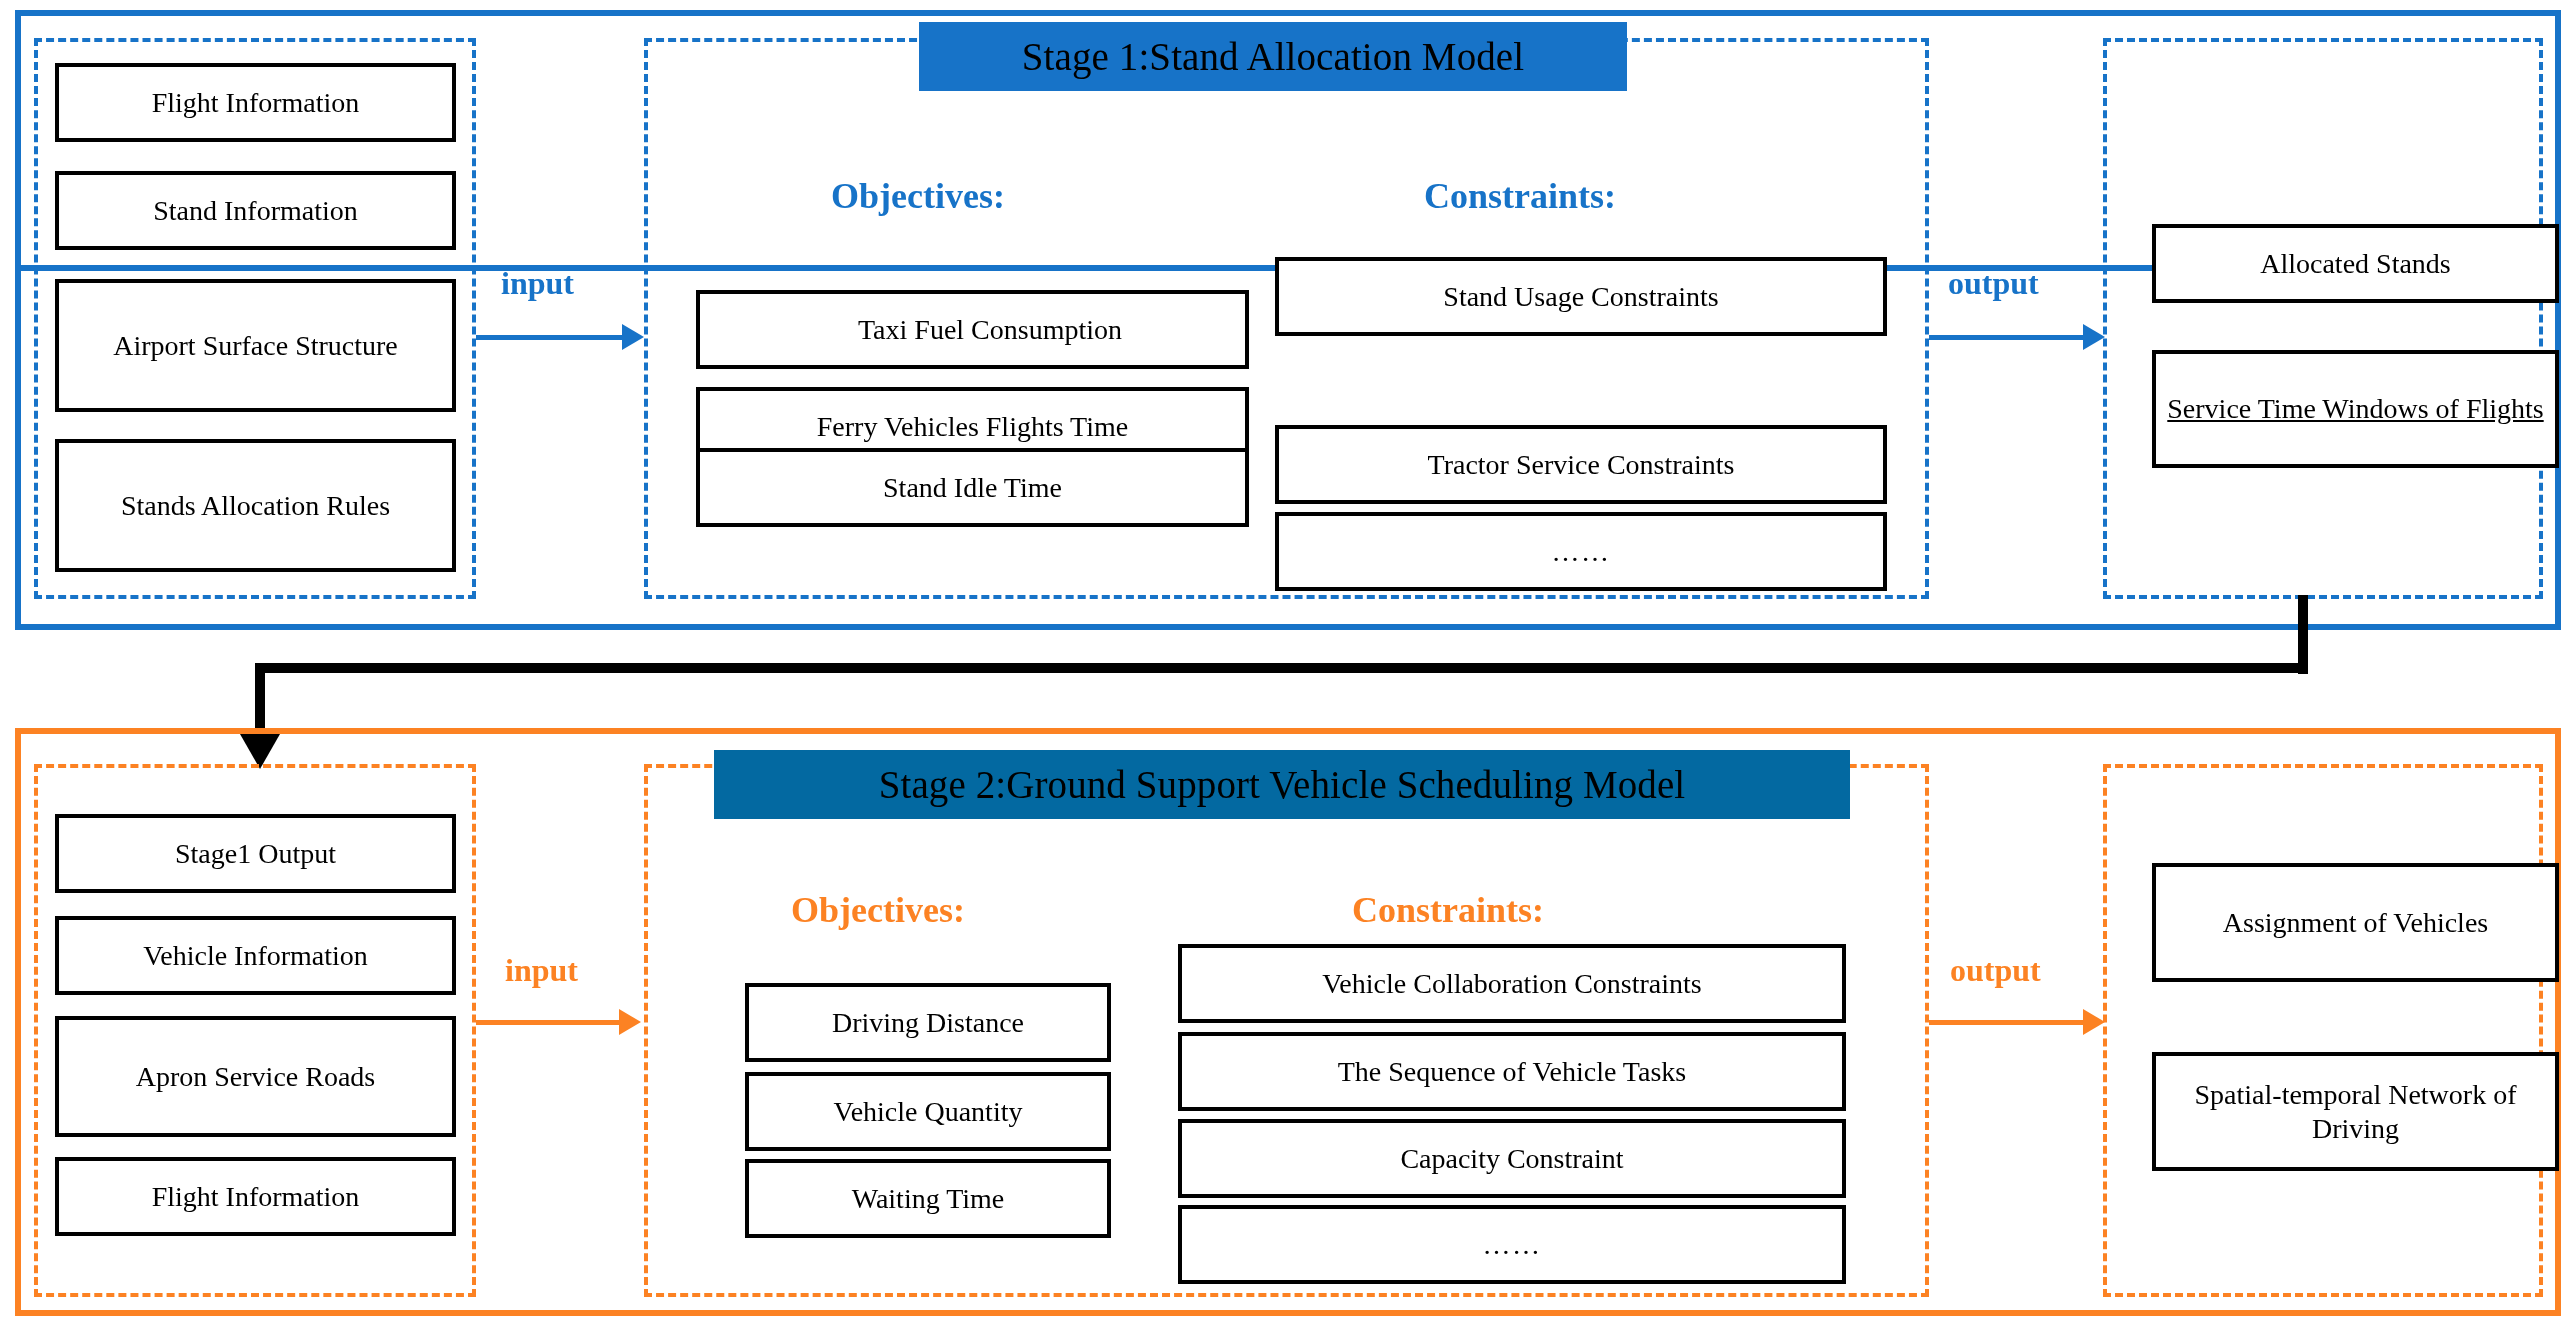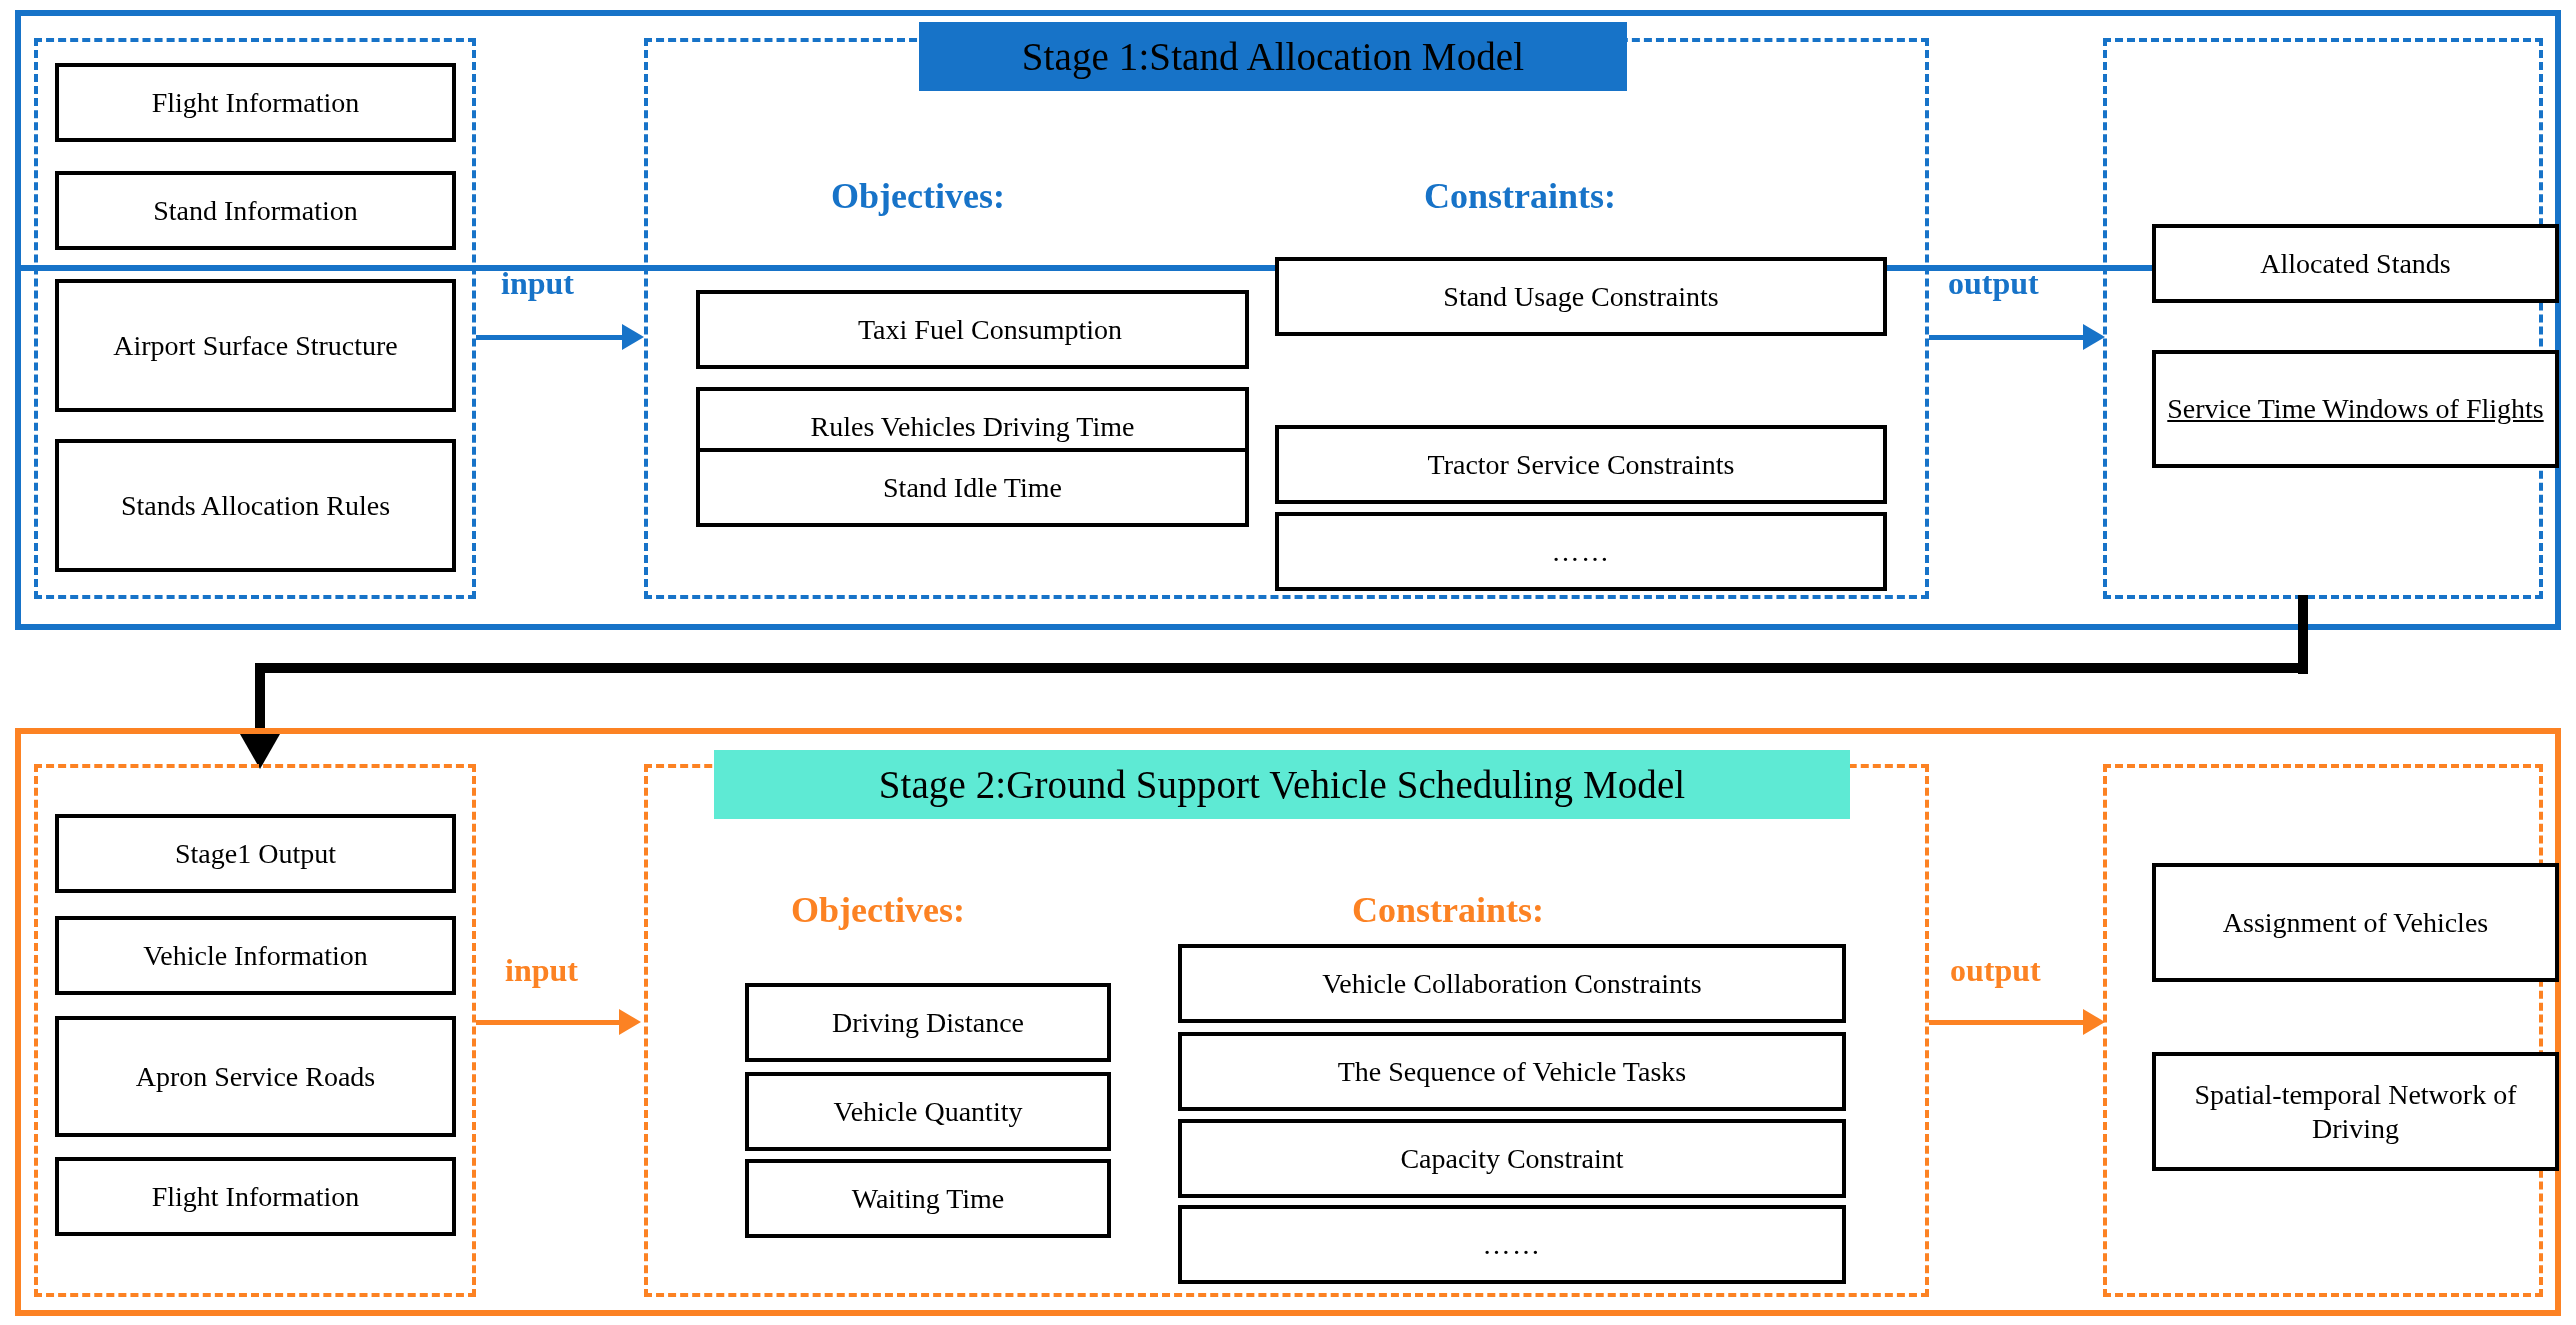--- a/index.html
+++ b/index.html
@@ -21,21 +21,21 @@
             background:#fff;display:flex;align-items:center;justify-content:center;
             text-align:center;color:#000;line-height:1.12;
             font-family:"Liberation Serif",serif;font-size:28px;padding:0 7px;}
   .item-box.two-line{line-height:1.18;}
 
   
   .banner{position:absolute;box-sizing:border-box;display:flex;align-items:center;
           justify-content:center;font-family:"Liberation Serif",serif;
           font-weight:normal;color:#000;font-size:39px;letter-spacing:0.1px;}
   .banner-blue{background:#1773c8;}
-  .banner-orange{background:#5eead4;}
+  .banner-orange{background:#0369a1;}
 
   
   .section-head{position:absolute;font-family:"Liberation Serif",serif;
                 font-weight:bold;font-size:36px;white-space:nowrap;}
   .head-blue{color:#1773c8;}
   .head-orange{color:#fc8223;}
 
   
   .flow-label{position:absolute;font-family:"Liberation Serif",serif;
               font-weight:bold;font-size:32px;white-space:nowrap;}
@@ -82,21 +82,21 @@
   </div>
 
   <div class="dash-panel dash-blue" style="left:644px;top:38px;width:1285px;height:561px;"></div>
 
   <div class="banner banner-blue" style="left:919px;top:22.4px;width:708px;height:69px;">Stage 1:Stand Allocation Model</div>
 
   <div class="section-head head-blue" style="left:831px;top:175px;">Objectives:</div>
   <div class="section-head head-blue" style="left:1424px;top:175px;">Constraints:</div>
 
   <div class="item-box" style="left:696px;top:290px;width:553px;height:79px;padding-left:42px;">Taxi Fuel Consumption</div>
-  <div class="item-box" style="left:696px;top:387px;width:553px;height:79px;">Rules Vehicles Driving Time</div>
+  <div class="item-box" style="left:696px;top:387px;width:553px;height:79px;">Ferry Vehicles Flights Time</div>
   <div class="item-box" style="left:696px;top:448px;width:553px;height:79px;font-family:Liberation Serif, serif;">Stand Idle Time</div>
 
   <div class="item-box" style="left:1275px;top:257px;width:612px;height:79px;">Stand Usage Constraints</div>
   <div class="item-box" style="left:1275px;top:425px;width:612px;height:79px;">Tractor Service Constraints</div>
   <div class="item-box ellipsis" style="left:1275px;top:512px;width:612px;height:79px;">……</div>
 
   <div class="flow-label label-blue" style="left:1948px;top:265px;">output</div>
   <div class="arrow-h arrow-blue" style="left:1929px;top:335px;width:177px;">
     <div class="shaft" style="width:156px;"></div>
     <div class="head" style="left:154px;"></div>

